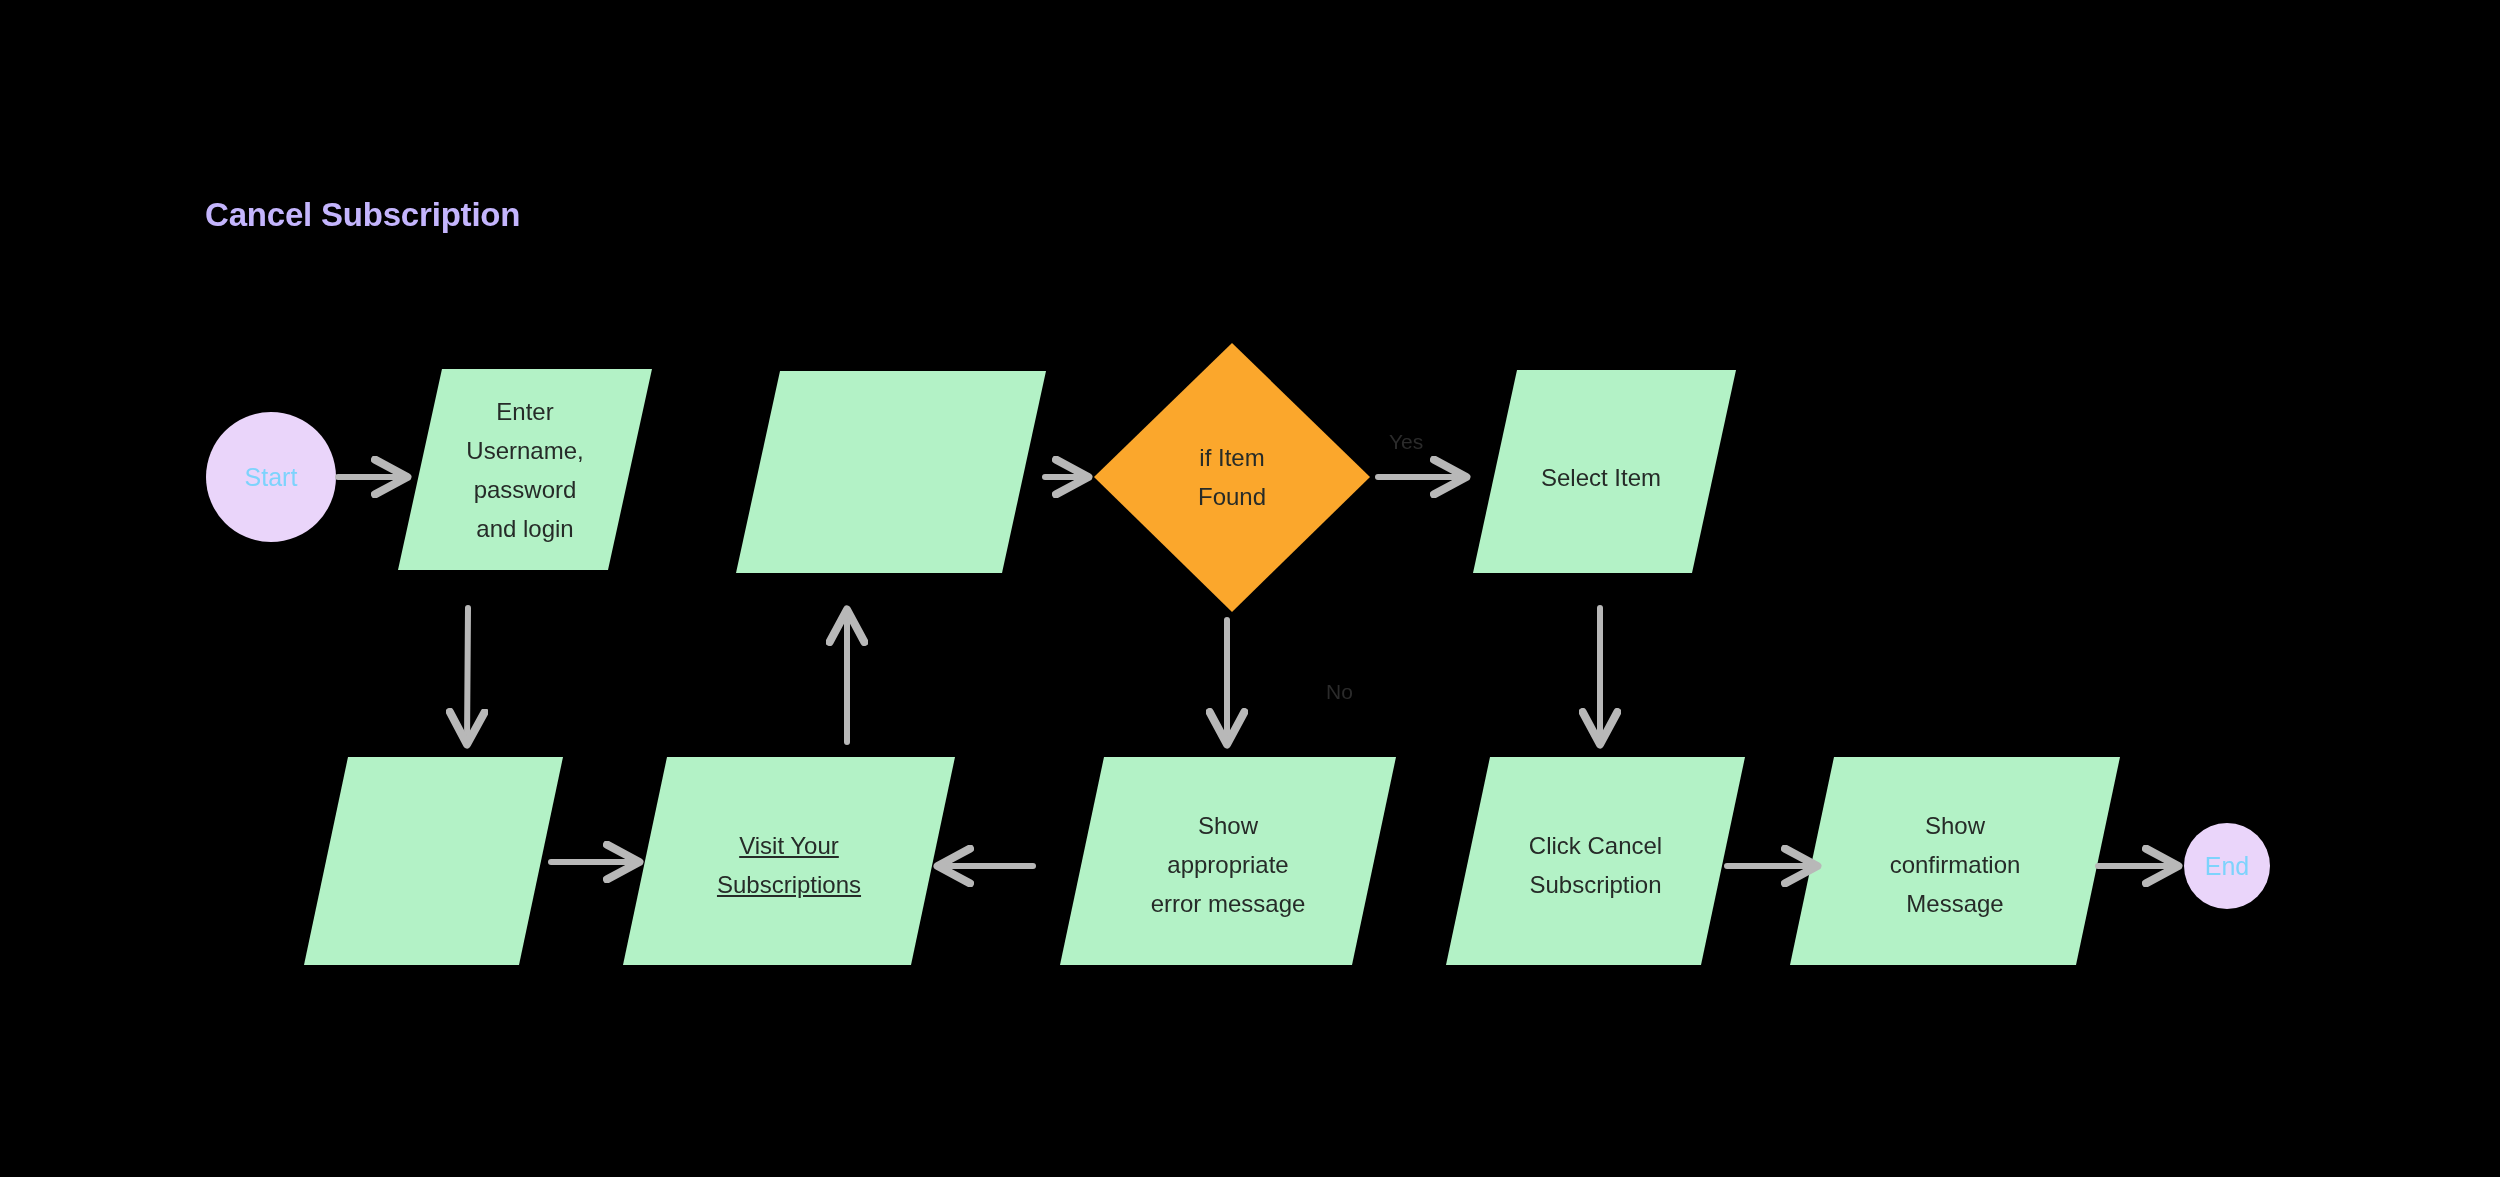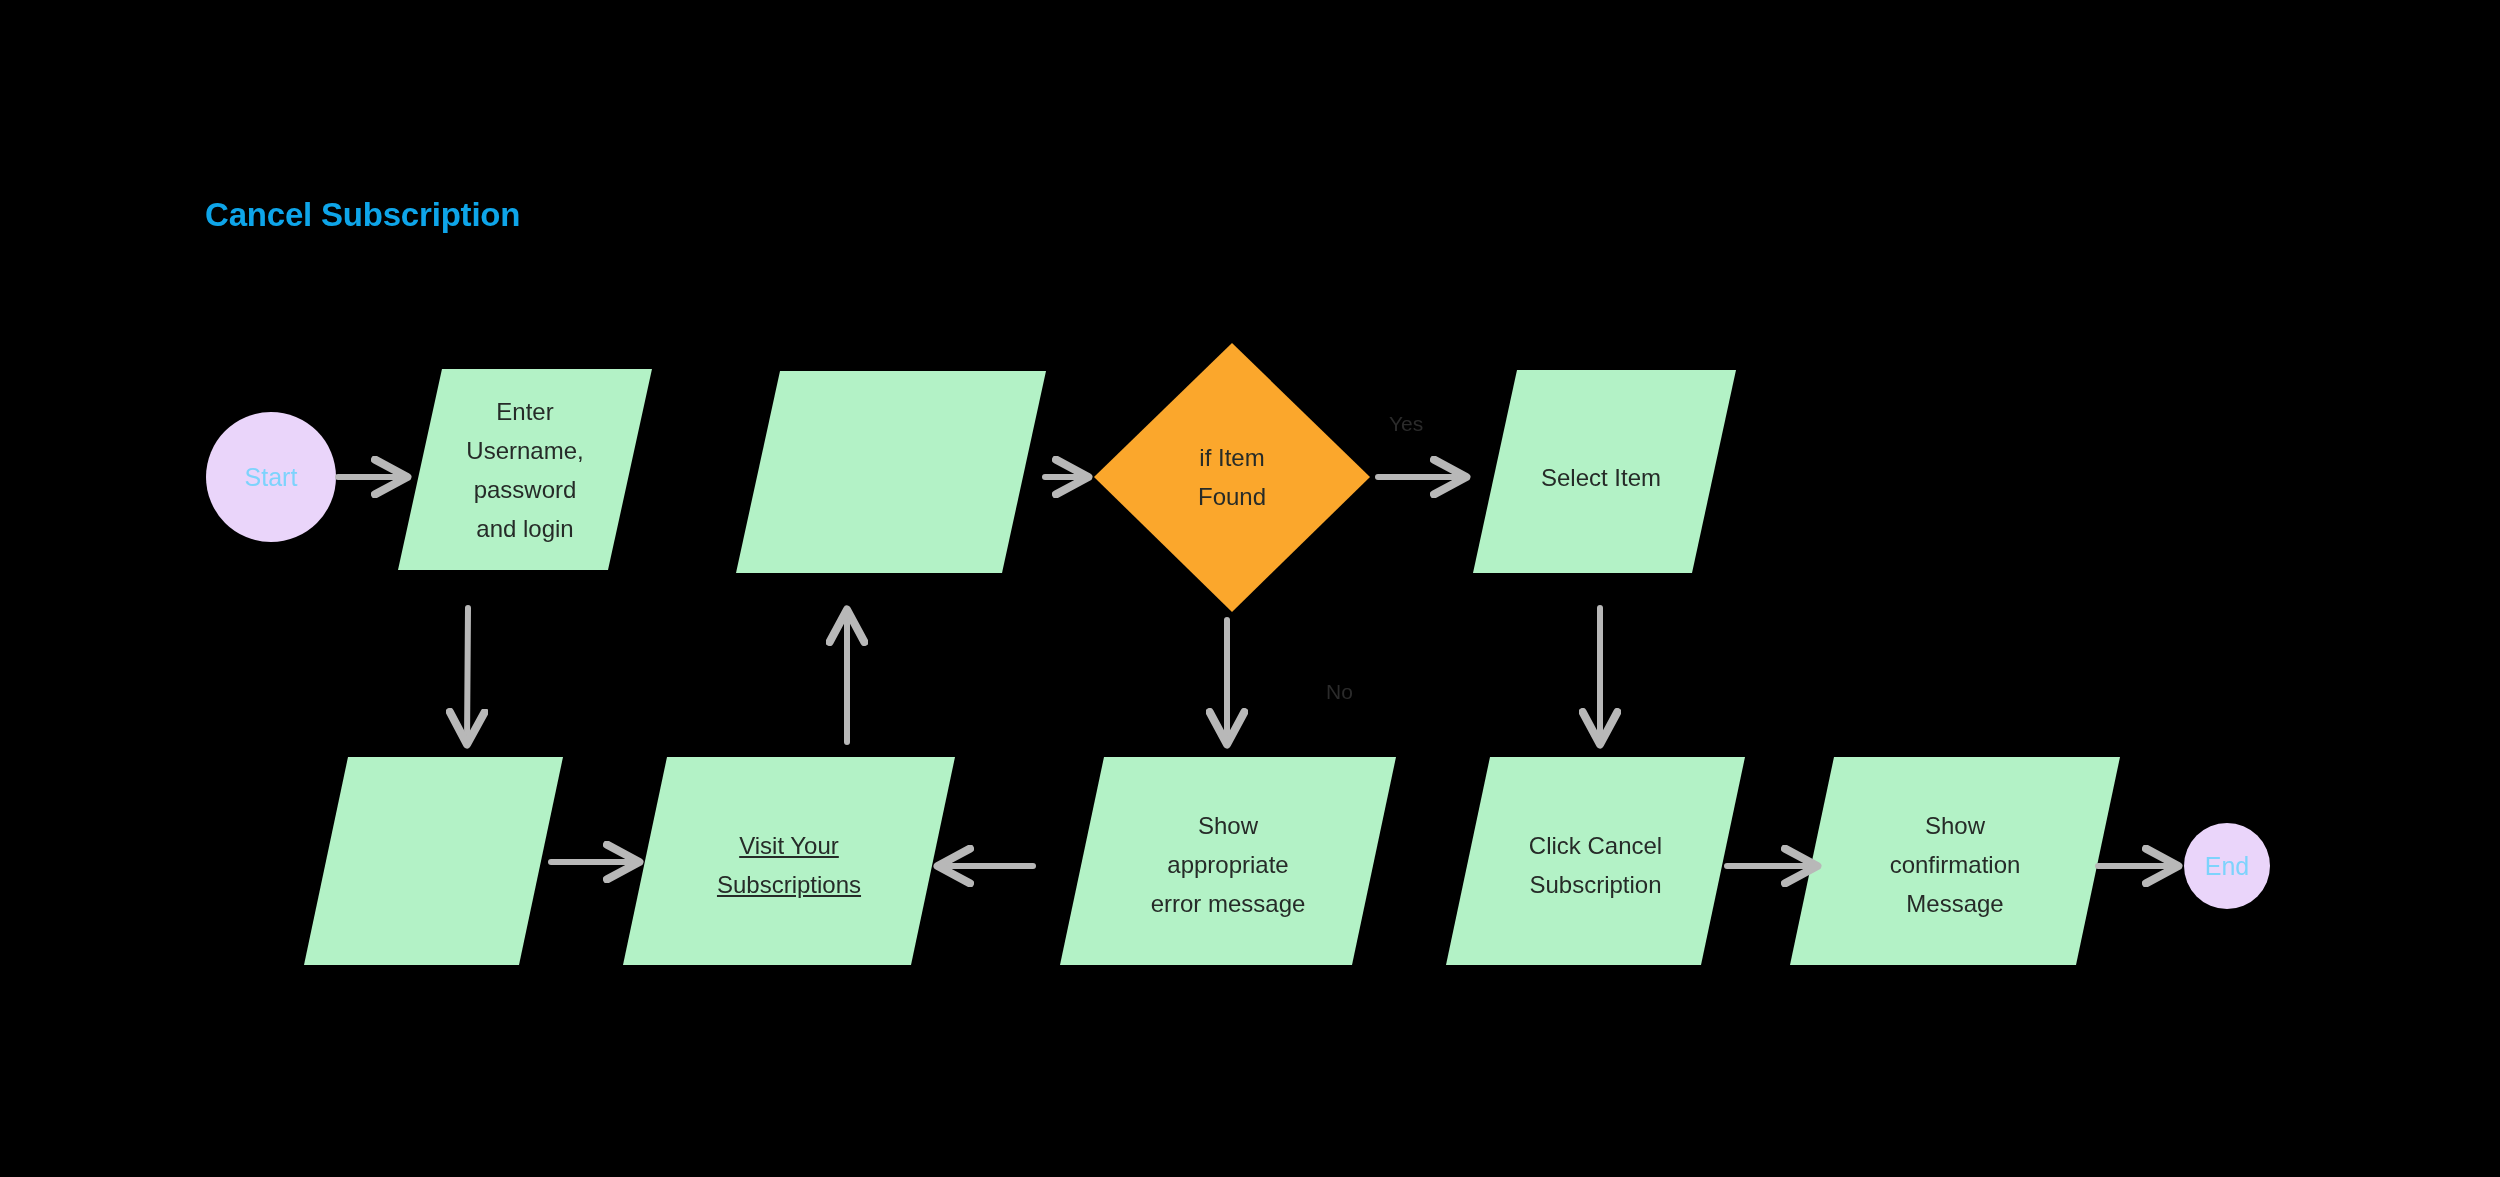--- a/index.html
+++ b/index.html
@@ -14,21 +14,21 @@
     background: #000000;
     overflow: hidden;
     font-family: "Liberation Sans", sans-serif;
   }
   #title {
     position: absolute;
     left: 205px;
     top: 196px;
     font-size: 33px;
     font-weight: bold;
-    color: #0ea5e9;
+    color: #c4b5fd;
     letter-spacing: -0.2px;
     white-space: nowrap;
   }
   svg#flow {
     position: absolute;
     left: 0;
     top: 0;
     width: 2500px;
     height: 1177px;
   }
@@ -140,17 +140,17 @@
 
   <div class="node-label" style="left:1468px; top:822px; width:255px; height:86px;">Click Cancel
 Subscription</div>
 
   <div class="node-label" style="left:1812px; top:806px; width:286px; height:117px;">Show
 confirmation
 Message</div>
 
   <div class="node-label terminal-label" style="left:2162px; top:841px; width:130px; height:50px;">End</div>
 
-  <div class="edge-label" style="left:1389px; top:412px;">Yes</div>
+  <div class="edge-label" style="left:1389px; top:430px;">Yes</div>
 
   <div class="edge-label" style="left:1326px; top:661px;margin-top:19px;">No</div>
 
 </div>
 
 </body></html>

